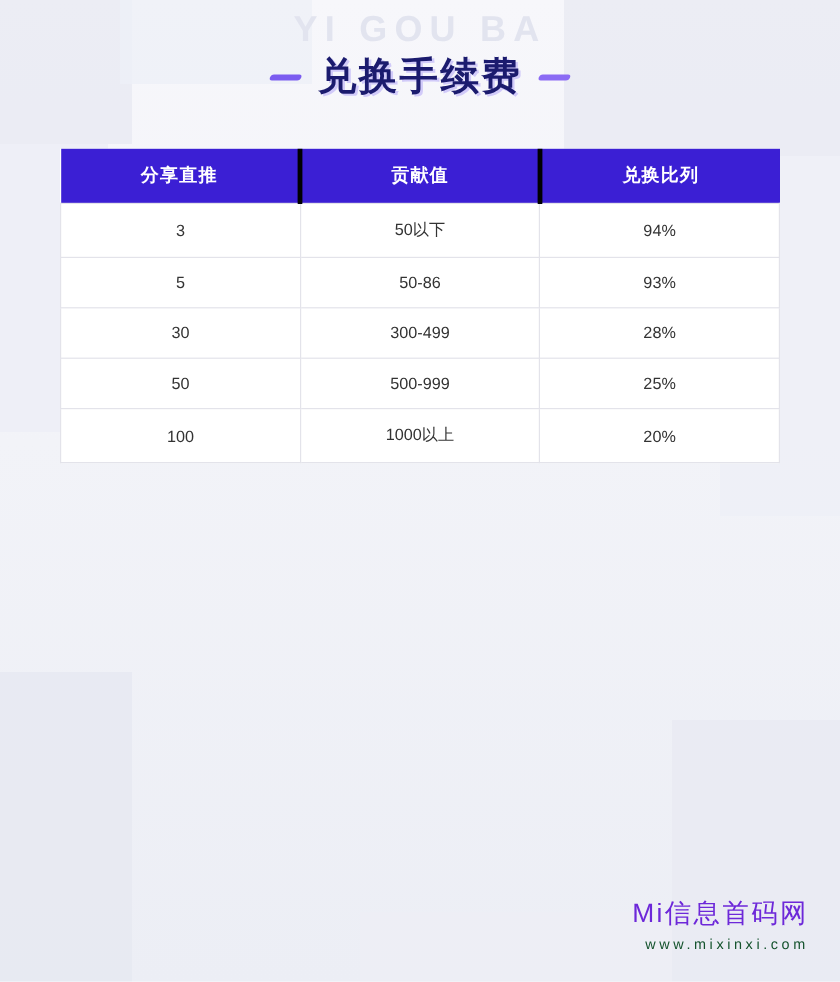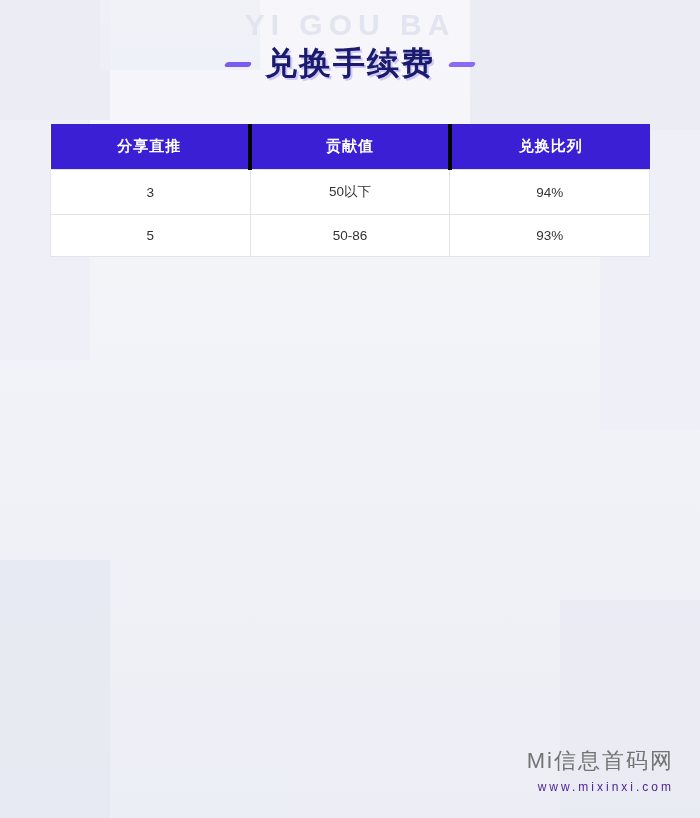--- a/index.html
+++ b/index.html
@@ -197,27 +197,27 @@
     position: absolute;
     right: 26px;
     bottom: 24px;
     text-align: right;
     color: #b9bbc8;
     user-select: none;
   }
   .wm-main {
     font-size: 22px;
     letter-spacing: 2px;
-    color: #737373;
+    color: #6d28d9;
   }
   .wm-sub {
     font-size: 12px;
     letter-spacing: 3px;
     margin-top: 4px;
-    color: #4c1d95;
+    color: #14532d;
   }
 </style>
 </head>
 <body>
 
 <div class="bg-wrap">
   <div class="bg-block b1"></div>
   <div class="bg-block b2"></div>
   <div class="bg-block b3"></div>
   <div class="bg-block b4"></div>
@@ -248,20 +248,35 @@
     <tbody>
       <tr>
         <td>3</td>
         <td>50以下</td>
         <td>94%</td>
       </tr>
       <tr>
         <td>5</td>
         <td>50-86</td>
         <td>93%</td>
+      </tr>
+      <tr>
+        <td>30</td>
+        <td>300-499</td>
+        <td>28%</td>
+      </tr>
+      <tr>
+        <td>50</td>
+        <td>500-999</td>
+        <td>25%</td>
+      </tr>
+      <tr>
+        <td>100</td>
+        <td>1000以上</td>
+        <td>20%</td>
       </tr>
     </tbody>
   </table>
 </div>
 
 <div class="note">
   <div class="note-label">贡献值</div>
   <div class="note-lines">
     <div class="note-line">1、平台商城购物获得相应贡献值</div>
     <div class="note-line">2、直推一个有效用户完成任务获得10贡献值</div>

